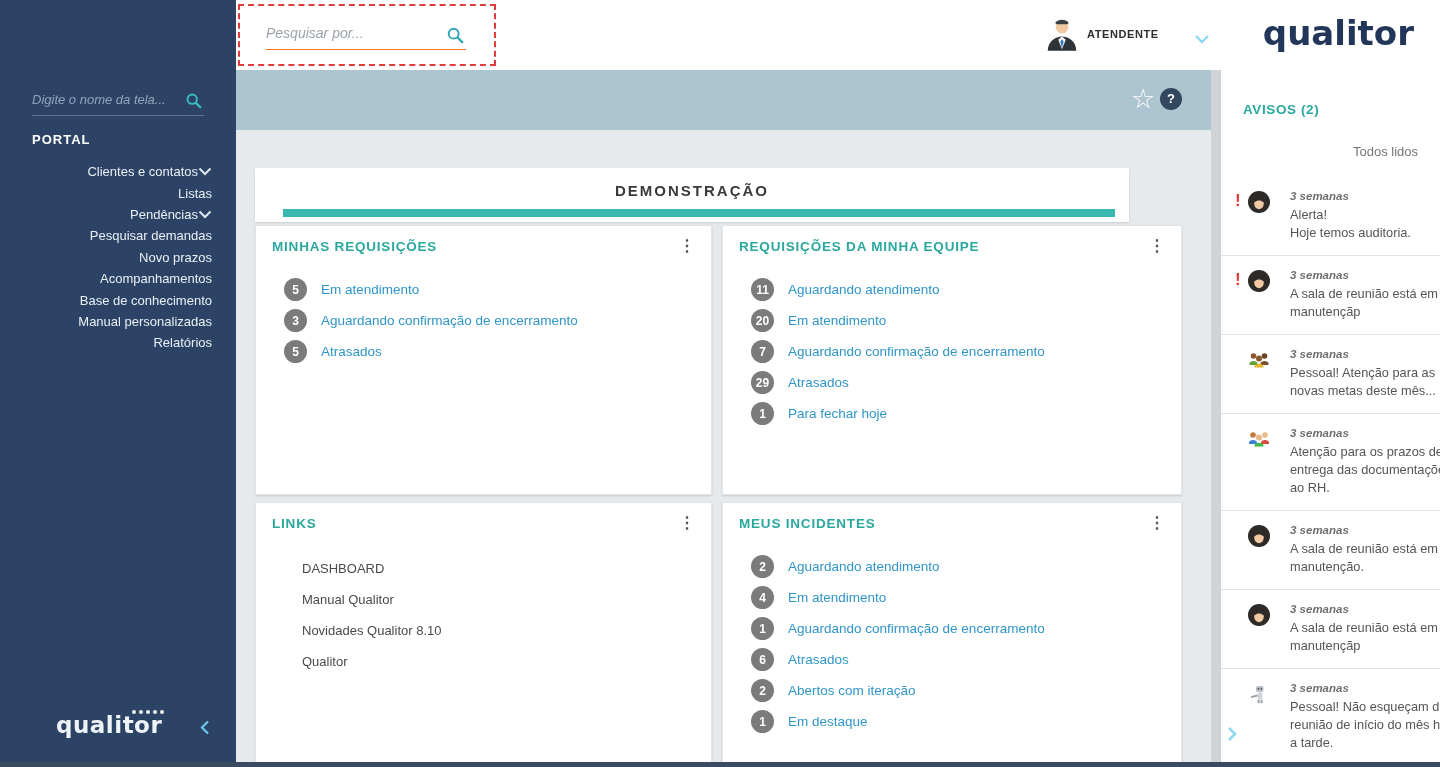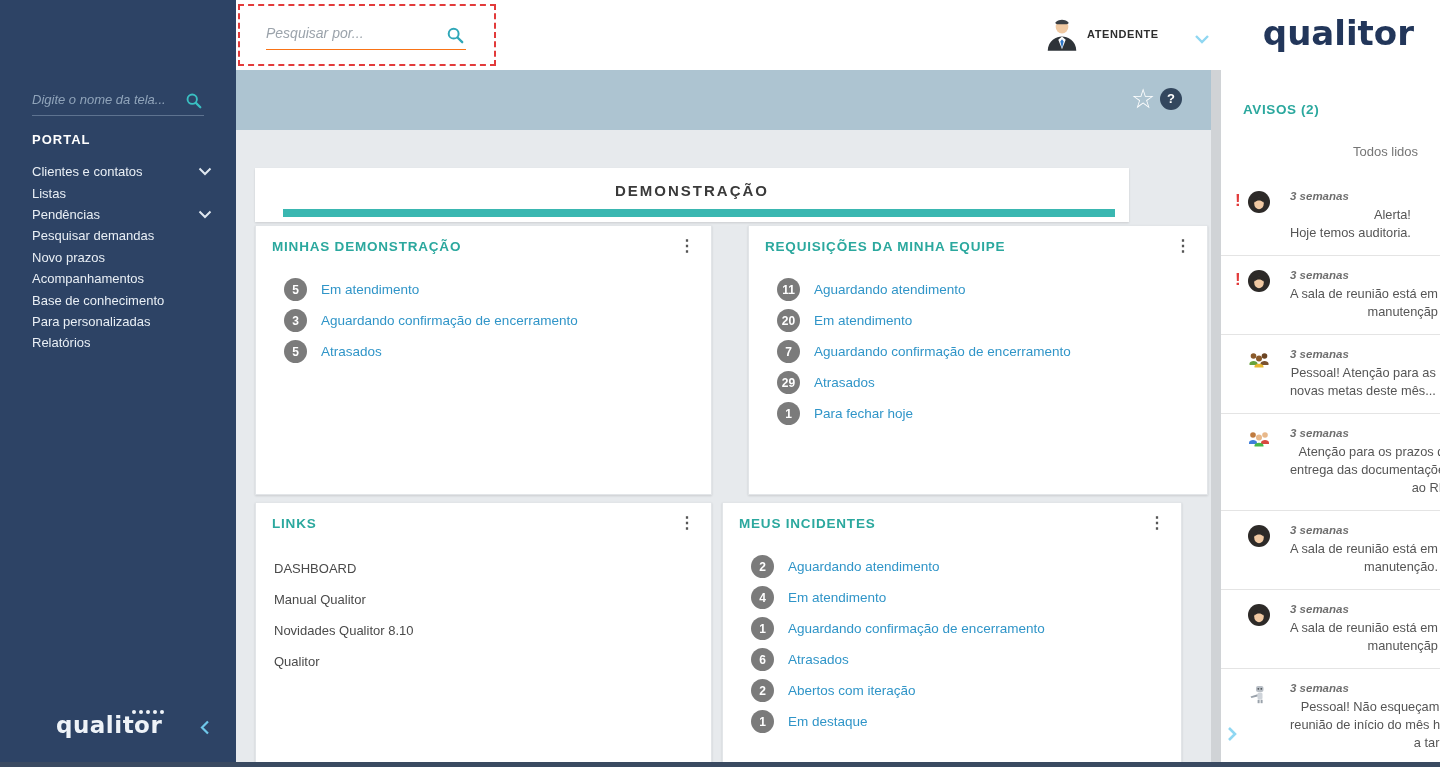--- a/index.html
+++ b/index.html
@@ -11,21 +11,21 @@
   
   .sidebar { position:absolute; left:0; top:0; width:236px; height:767px; background:#2D4365; z-index:5; }
   .sidebar-header { position:absolute; left:0; top:0; width:236px; height:70px; background:#3ABFC2; }
   .sidebar-title { position:absolute; left:30px; top:0; line-height:70px; color:#fff; font-size:16px; font-weight:bold; letter-spacing:0.8px; }
   .sidebar-search { position:absolute; left:32px; top:86px; width:172px; height:30px; border-bottom:1px solid #5E7390; }
   .sidebar-search input { width:140px; height:26px; background:transparent; border:none; outline:none; font-family:"Liberation Sans",sans-serif; font-size:13px; font-style:italic; color:#fde047; }
   .sidebar-search input::placeholder { color:#90A4BA; font-style:italic; }
   .sidebar-search .mag { position:absolute; right:2px; top:6px; }
   .sidebar-section { position:absolute; left:32px; top:132px; color:#fff; font-size:13px; font-weight:bold; letter-spacing:1px; }
   .side-menu { position:absolute; left:32px; top:161px; width:180px; list-style:none; }
-  .side-menu li { display:flex; justify-content:space-between; align-items:center; height:21.4px; color:#E9EFF5; font-size:13px; cursor:pointer; }
+  .side-menu li { display:flex; justify-content:flex-end; align-items:center; height:21.4px; color:#E9EFF5; font-size:13px; cursor:pointer; }
   .sidebar-footer-logo { position:absolute; left:56px; top:712px; }
   .logo-word-small { font-family:"DejaVu Sans",sans-serif; font-weight:bold; font-size:23px; color:#EEF3F8; letter-spacing:0.5px; }
   .logo-dots { position:absolute; top:-2px; right:-2px; display:flex; gap:3px; }
   .logo-dots i { width:4px; height:4px; border-radius:50%; background:#EEF3F8; }
   .collapse-chevron { position:absolute; left:200px; top:720px; cursor:pointer; }
 
   
   .topbar { position:absolute; left:236px; top:0; width:1204px; height:70px; background:#fff; z-index:4; }
   .search-highlight { position:absolute; left:2px; top:4px; width:258px; height:62px; border:2px dashed #E23B3B; }
   .topbar-search { position:absolute; left:30px; top:20px; width:200px; height:30px; border-bottom:1px solid #f97316; }
@@ -42,49 +42,49 @@
   .page-band { position:absolute; left:0; top:0; width:975px; height:60px; background:#ADC4D1; }
   .star-icon { position:absolute; left:895px; top:14px; font-size:27px; color:#fff; cursor:pointer; line-height:30px; }
   .help-icon { position:absolute; left:924px; top:18px; width:22px; height:22px; border-radius:50%; background:#33475E; color:#fff; font-size:13px; font-weight:bold; text-align:center; line-height:22px; cursor:pointer; }
 
   .banner-card { position:absolute; left:19px; top:98px; width:874px; height:54px; background:#fff; box-shadow:0 1px 2px rgba(0,0,0,0.12); }
   .banner-title { position:absolute; left:0; top:0; width:100%; height:42px; line-height:46px; text-align:center; font-size:15px; font-weight:bold; letter-spacing:2px; color:#3a3a3a; }
   .banner-bar { position:absolute; left:28px; right:14px; bottom:5px; height:8px; background:#3AB7B1; }
 
   .card { position:absolute; background:#fff; box-shadow:0 1px 2px rgba(0,0,0,0.12); border:1px solid #E2E5E8; }
   .card-0 { left:19px; top:155px; width:457px; height:270px; }
-  .card-1 { left:512px; top:155px; width:460px; height:270px; }
+  .card-1 { left:486px; top:155px; width:460px; height:270px; }
   .card-2 { left:19px; top:432px; width:457px; height:270px; }
   .card-3 { left:486px; top:432px; width:460px; height:270px; }
   .card-header { display:flex; justify-content:space-between; align-items:flex-start; padding:13px 10px 0 16px; }
   .card-title { color:#2BA89E; font-size:13.5px; font-weight:bold; letter-spacing:0.8px; }
   .kebab { color:#555; font-size:16px; font-weight:bold; line-height:14px; padding:0 6px; cursor:pointer; }
   .card-list { margin-top:20px; }
   .stat-row { display:flex; align-items:center; height:31px; padding-left:28px; }
   .stat-badge { width:23px; height:23px; border-radius:50%; background:#7B7B7B; color:#fff; font-size:12px; font-weight:bold; display:flex; align-items:center; justify-content:center; flex:0 0 23px; cursor:pointer; }
   .stat-link { margin-left:14px; color:#3095C8; font-size:13.5px; cursor:pointer; }
-  .link-list { margin-top:22px; }
+  .link-list { margin-top:22px;margin-left:28px; }
   .link-row { height:31px; line-height:31px; padding-left:18px; color:#4a4a4a; font-size:13px; cursor:pointer; }
 
   .scroll-strip { position:absolute; left:1211px; top:70px; width:10px; height:697px; background:#D0D3D6; z-index:6; }
 
   
   .aside { position:absolute; left:1221px; top:70px; width:219px; height:697px; background:#fff; overflow:hidden; z-index:5; }
   .aside-title { margin:32px 0 0 22px; color:#2BA89E; font-size:13.5px; font-weight:bold; letter-spacing:0.6px; }
   .mark-read { text-align:right; margin:27px 22px 0 0; color:#757575; font-size:13px; cursor:pointer; }
   .notif-list { margin-top:18px; }
   .notif { display:flex; padding:13px 8px 13px 14px; border-bottom:1px solid #E4E4E4; cursor:pointer; }
   .notif:last-child { border-bottom:none; }
   .notif-gutter { width:46px; flex:0 0 46px; display:flex; align-items:flex-start; }
   .urgent { width:10px; color:#E23B3B; font-weight:bold; font-size:17px; line-height:22px; }
   .urgent.empty { visibility:hidden; }
   .n-avatar { width:24px; height:24px; margin-left:2px; }
   .notif-body { margin-left:9px; }
   .notif-age { font-size:11.5px; font-weight:bold; font-style:italic; color:#6e6e6e; margin-bottom:4px; }
-  .notif-line { font-size:12.8px; color:#555; line-height:18px; white-space:nowrap;text-align:right; }
+  .notif-line { font-size:12.8px; color:#555; line-height:18px; white-space:nowrap; }
   .expand-chevron { position:absolute; left:5px; top:656px; cursor:pointer; }
 
   .bottom-strip { position:absolute; left:0; top:762px; width:1440px; height:5px; background:#3A4A61; z-index:40; }
 </style>
 </head>
 <body>
 
 <div class="app">
 
   <div class="sidebar">
@@ -120,21 +120,21 @@
       <li>
           <span>Novo prazos</span>
         </li>
       <li>
           <span>Acompanhamentos</span>
         </li>
       <li>
           <span>Base de conhecimento</span>
         </li>
       <li>
-          <span>Para personalizadas</span>
+          <span>Manual personalizadas</span>
         </li>
       <li>
           <span>Relatórios</span>
         </li>
     </ul>
     <div class="sidebar-footer-logo">
       <span class="logo-word-small">qualitor</span>
       <span class="logo-dots">
           <i></i>
           <i></i>
@@ -185,21 +185,21 @@
       <span class="help-icon">?</span>
     </div>
 
     <div class="banner-card">
       <div class="banner-title">DEMONSTRAÇÃO</div>
       <div class="banner-bar"></div>
     </div>
 
     <div class="card card-0">
       <div class="card-header">
-        <span class="card-title">MINHAS DEMONSTRAÇÃO</span>
+        <span class="card-title">MINHAS REQUISIÇÕES</span>
         <span class="kebab">⋮</span>
       </div>
       <div class="card-list">
         <div class="stat-row">
           <span class="stat-badge">5</span>
           <span class="stat-link">Em atendimento</span>
         </div>
         <div class="stat-row">
           <span class="stat-badge">3</span>
           <span class="stat-link">Aguardando confirmação de encerramento</span>

